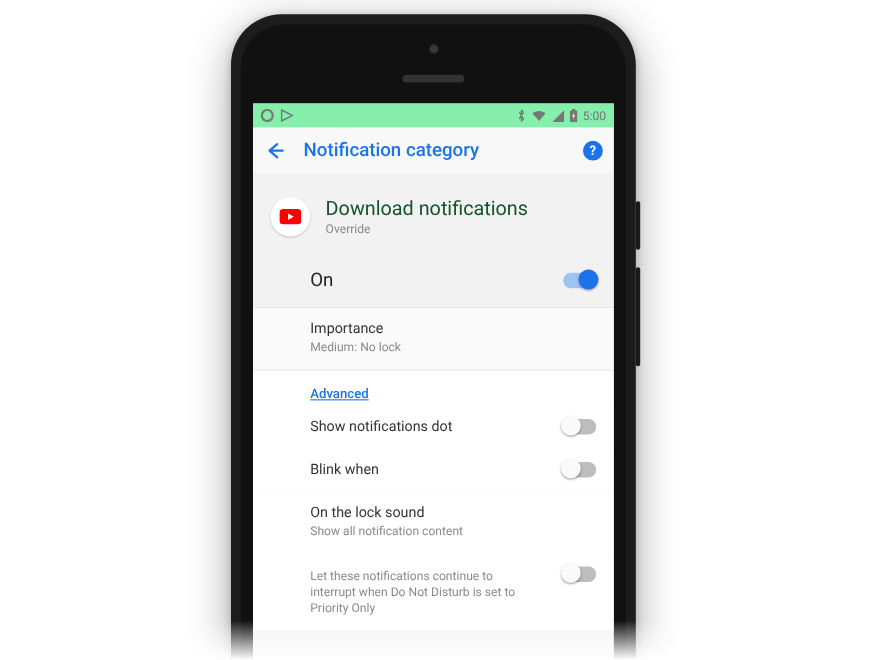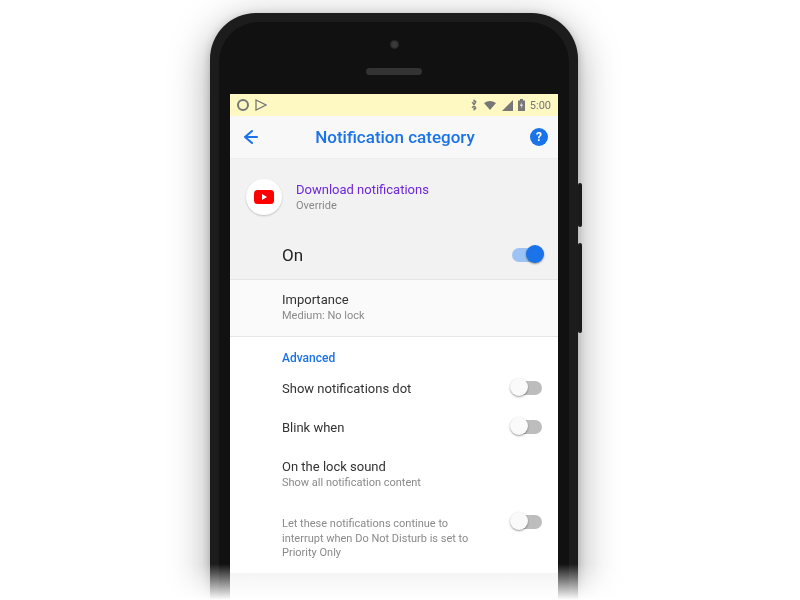--- a/index.html
+++ b/index.html
@@ -62,41 +62,40 @@
     position: absolute;
     left: 11px; right: 11px;
     top: 72px; bottom: 72px;
     background: #f2f2f2;
     overflow: hidden;
   }
 
   
   .status {
     height: 22px;
-    background: #fef9c3;
+    background: #86efac;
     color: #757575;
     display: flex;
     align-items: center;
     font-size: 11px;
     padding: 0 7px;
   }
   .status .left { display: flex; align-items: center; gap: 6px; }
   .status .right { margin-left: auto; display: flex; align-items: center; gap: 5px; }
   .status svg { display: block; }
 
   
   .appbar {
     height: 42px;
     background: #f8f8f8;
     display: flex;
     align-items: center;
     padding: 0 10px;
     gap: 16px;
     border-bottom: 1px solid rgba(0,0,0,.04);
-    text-align: center;
   }
   .back-arrow { color: #1a73e8; }
   .appbar-title {
     color: #1a73e8;
     font-size: 17px;
     font-weight: 500;
     flex: 1;
   }
   .help {
     width: 18px; height: 18px;
@@ -122,22 +121,22 @@
     width: 36px; height: 36px;
     background: #fff;
     border-radius: 50%;
     box-shadow: 0 1px 2px rgba(0,0,0,.2);
     display: flex;
     align-items: center;
     justify-content: center;
   }
   .app-icon svg { display: block; }
   .channel-texts .t1 {
-    font-size: 13px;
-    color: #6d28d9;
+    font-size: 18px;
+    color: #14532d;
     font-weight: 400;
     margin-bottom: 2px;
   }
   .channel-texts .t2 {
     font-size: 11px;
     color: #888;
   }
 
   
   .master {
@@ -178,20 +177,21 @@
     height: 1px;
     background: #e6e6e6;
     margin-left: 0;
   }
   .section-header {
     padding: 14px 16px 4px 52px;
     font-size: 12px;
     font-weight: 500;
     color: #1a73e8;
     background: #fff;
+    text-decoration: underline;
   }
 
   
   .sw {
     position: relative;
     width: 30px; height: 14px;
     background: #bdbdbd;
     border-radius: 7px;
   }
   .sw .knob {

